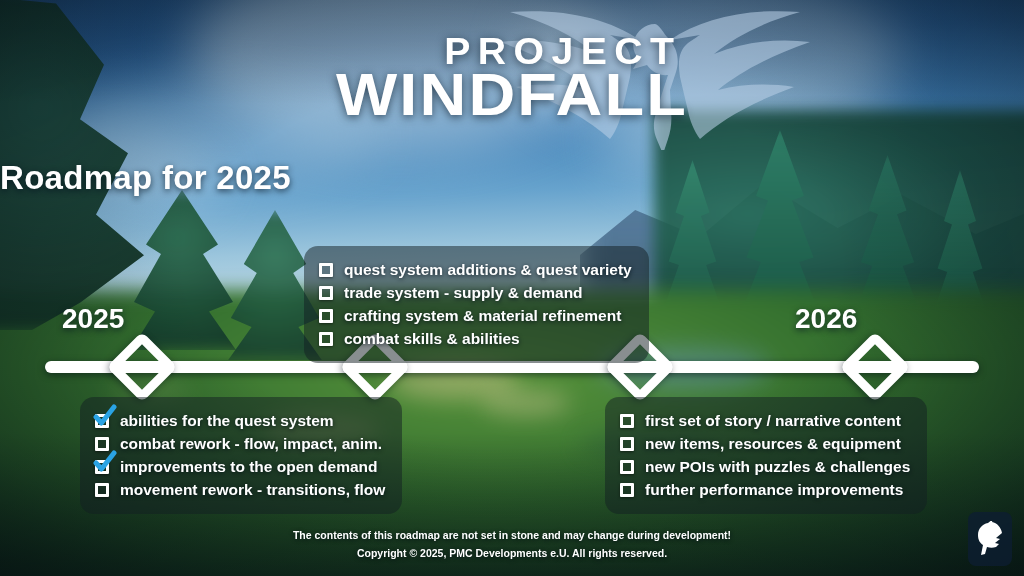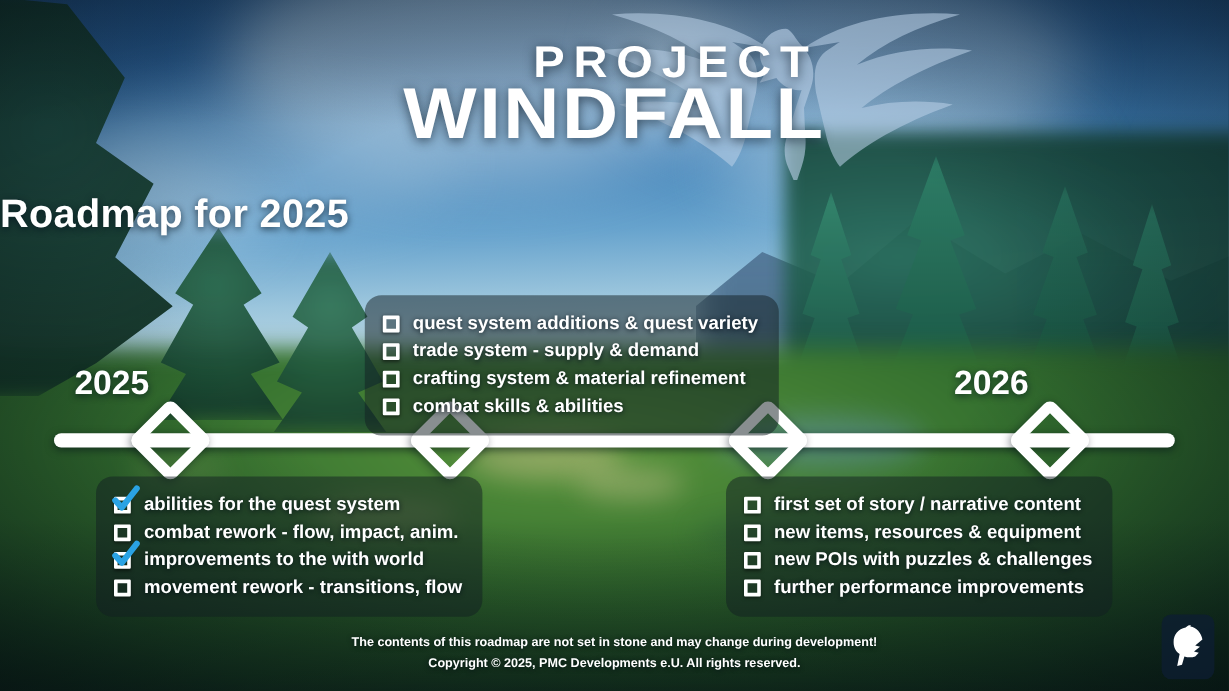--- a/index.html
+++ b/index.html
@@ -298,21 +298,21 @@
         </span>
         <span class="item-label">combat rework - flow, impact, anim.</span>
       </div>
       <div class="item">
         <span class="cb">
           <span class="cb-box"></span>
           <svg class="cb-tick" viewBox="0 0 26 26">
             <path d="M4 13 L9.5 19 L22 3" fill="none" stroke="#2AA3E4" stroke-width="5" stroke-linecap="round" stroke-linejoin="round"></path>
           </svg>
         </span>
-        <span class="item-label">improvements to the with world</span>
+        <span class="item-label">improvements to the open demand</span>
       </div>
       <div class="item">
         <span class="cb">
           <span class="cb-box"></span>
         </span>
         <span class="item-label">movement rework - transitions, flow</span>
       </div>
     </div>
   <div class="panel panel-right" id="panel-right">
       <div class="item">

